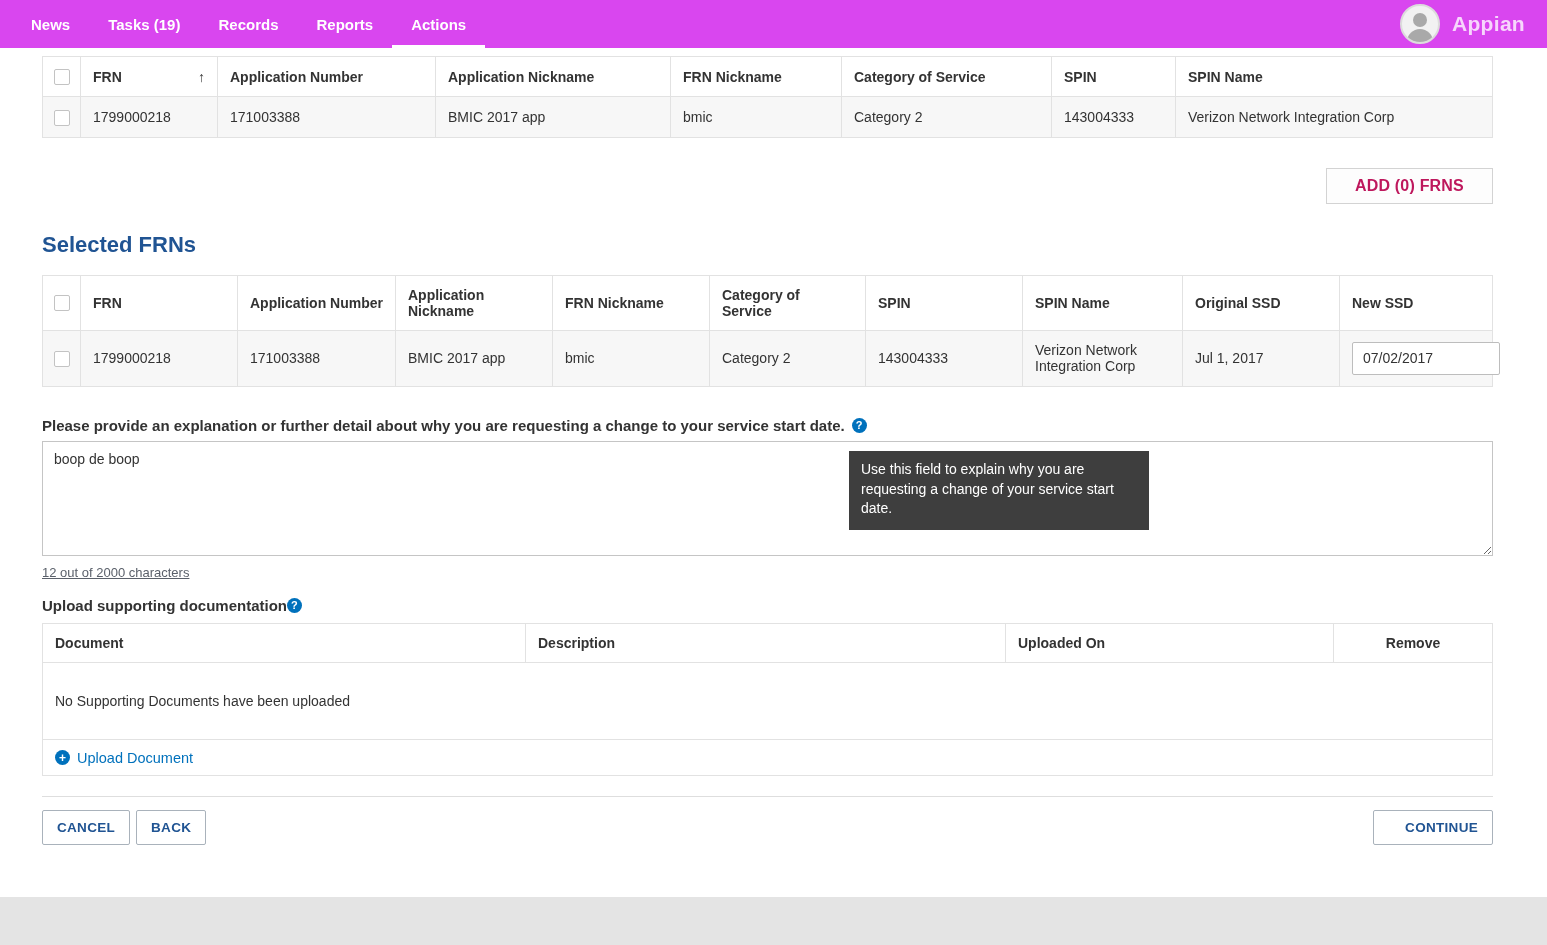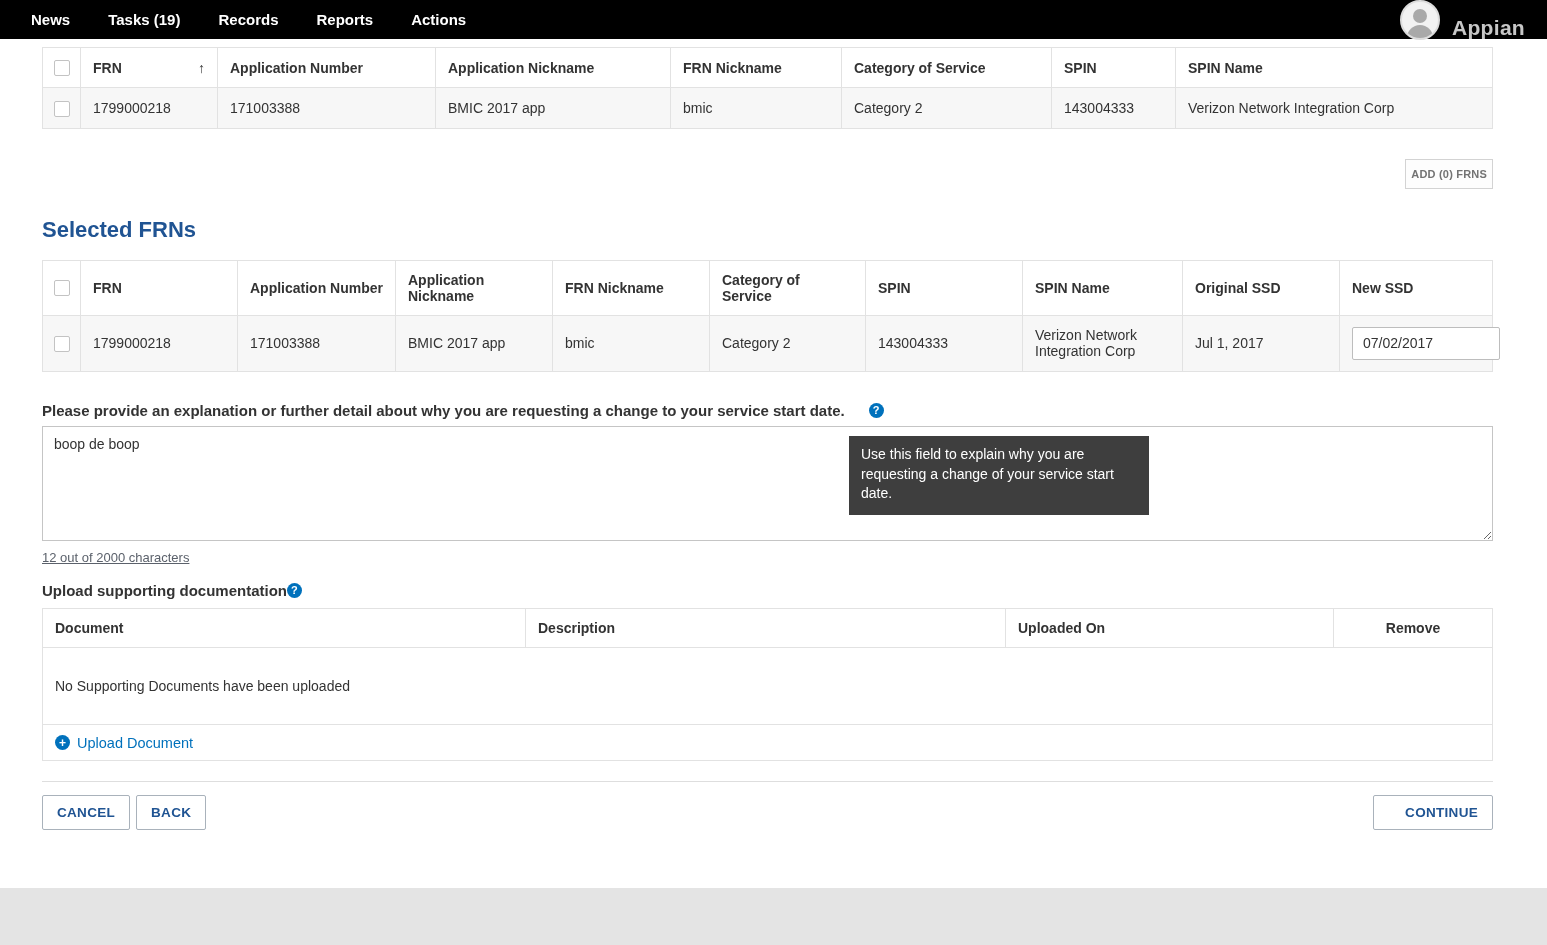--- a/index.html
+++ b/index.html
@@ -1,25 +1,25 @@
 <!DOCTYPE html>
 <html><head>
 <meta charset="utf-8">
 <style>
   * { margin:0; padding:0; box-sizing:border-box; }
   body { font-family:"Liberation Sans", sans-serif; background:#e4e4e4; color:#333; }
   .page { position:relative; width:1547px; height:945px; background:#e4e4e4; overflow:hidden; }
 
   
-  .navbar { height:39px; background:#000000; display:flex; align-items:center; padding:0 12px; }
+  .navbar { height:48px; background:#d946ef; display:flex; align-items:center; padding:0 12px; }
   .nav-items { display:flex; height:48px; }
   .nav-item { display:flex; align-items:center; padding:3px 19px 0 19px; color:#fff; font-size:15px;
               font-weight:700; cursor:pointer; border-bottom:3px solid transparent; }
   .nav-item.active { border-bottom-color:#fff; }
-  .nav-right { margin-left:auto; display:flex; align-items:flex-end; gap:12px; padding-right:10px; }
+  .nav-right { margin-left:auto; display:flex; align-items:center; gap:12px; padding-right:10px; }
   .avatar { width:40px; height:40px; border-radius:50%; background:#f2f2f2; position:relative;
             overflow:hidden; border:2px solid #dcdcdc; display:inline-block; cursor:pointer; }
   .avatar .head { position:absolute; width:14px; height:14px; border-radius:50%; background:#a9a9a9; left:11px; top:7px; }
   .avatar .torso { position:absolute; width:26px; height:18px; border-radius:13px 13px 0 0; background:#a9a9a9; left:5px; top:23px; }
   .brand { color:rgba(255,255,255,0.78); font-size:21px; font-weight:600; letter-spacing:0.3px; }
 
   
   .content { background:#fff; min-height:849px; padding:8px 54px 0 42px; }
 
   table.grid { width:100%; border-collapse:collapse; table-layout:fixed; }
@@ -28,30 +28,30 @@
   .grid th { font-weight:700; background:#fff; }
   .grid tr.data-row td { background:#f7f7f7; }
   .cb-cell { text-align:center !important; padding:11px 9px !important; }
   .cb { width:16px; height:16px; appearance:none; -webkit-appearance:none; border:1px solid #c3c3c3;
         border-radius:2px; background:#fff; display:inline-block; vertical-align:middle; cursor:pointer; }
   .sort-arrow { float:right; font-weight:700; color:#333; cursor:pointer; }
 
   .btn-row { display:flex; justify-content:flex-end; }
   .row-add { margin-top:30px; }
   .row-remove { margin-top:20px; }
-  .ghost-btn { background:#fdfdfd; border:1px solid #d3d3d3; color:#737373; font-family:"Liberation Sans",sans-serif;
-               font-size:11px; font-weight:700; padding:8px 5px; letter-spacing:0.2px; cursor:pointer; }
+  .ghost-btn { background:#fdfdfd; border:1px solid #d3d3d3; color:#be185d; font-family:"Liberation Sans",sans-serif;
+               font-size:16px; font-weight:700; padding:8px 28px; letter-spacing:0.2px; cursor:pointer; }
 
   .section-title { color:#205493; font-size:22px; font-weight:700; margin-top:28px; }
   .table2-wrap { margin-top:17px; }
 
   .ssd-input { width:148px; height:33px; border:1px solid #bdbdbd; border-radius:2px; padding:0 10px;
                font-family:"Liberation Sans",sans-serif; font-size:14px; color:#333; background:#fff; }
 
-  .q-label { margin-top:30px; font-size:15px; font-weight:700; color:#333; display:flex; align-items:center; gap:24px; }
+  .q-label { margin-top:30px; font-size:15px; font-weight:700; color:#333; display:flex; align-items:center; gap:7px; }
   .help-icon { width:15px; height:15px; min-width:15px; border-radius:50%; background:#0071bc; color:#fff;
                font-size:11px; font-weight:700; display:inline-flex; align-items:center; justify-content:center; cursor:pointer; }
 
   .explain-textarea { display:block; width:100%; height:115px; margin-top:7px; border:1px solid #c5c5c5;
                       padding:9px 11px; font-family:"Liberation Sans",sans-serif; font-size:14px; color:#333; resize:both; }
   .char-counter { margin-top:9px; font-size:13px; color:#5b616b;text-decoration:underline; }
 
   .upload-label { margin-top:17px; font-size:15px; font-weight:700; color:#333; display:flex; align-items:center; }
   .upload-table-wrap { margin-top:9px; }
   .upload-empty-cell { text-align:left; padding:30px 12px !important; color:#444; background:#fff; }
@@ -61,21 +61,21 @@
                font-size:12px; font-weight:700; display:inline-flex; align-items:center; justify-content:center; line-height:1; }
   .th-center { text-align:center !important; }
 
   .footer-divider { border-top:1px solid #dedede; margin-top:20px; }
   .footer { display:flex; align-items:center; margin-top:13px; gap:6px; padding-bottom:20px; }
   .action-btn { background:#fff; border:1px solid #a9b2bb; border-radius:2px; color:#205493;
                 font-family:"Liberation Sans",sans-serif; font-size:13.5px; font-weight:700;
                 padding:9px 14px; letter-spacing:0.3px; cursor:pointer; }
   .btn-continue { margin-left:auto;padding-left:31px; }
 
-  .tooltip { position:absolute; left:849px; top:436px; width:300px; background:#3e3e3e; color:#fff;
+  .tooltip { position:absolute; left:849px; top:451px; width:300px; background:#3e3e3e; color:#fff;
              font-size:14px; line-height:19.5px; padding:9px 12px 11px 12px; z-index:10; }
 </style>
 </head>
 <body>
 
 <div class="page">
 
   <header class="navbar">
     <nav class="nav-items">
       <div class="nav-item">News</div>

